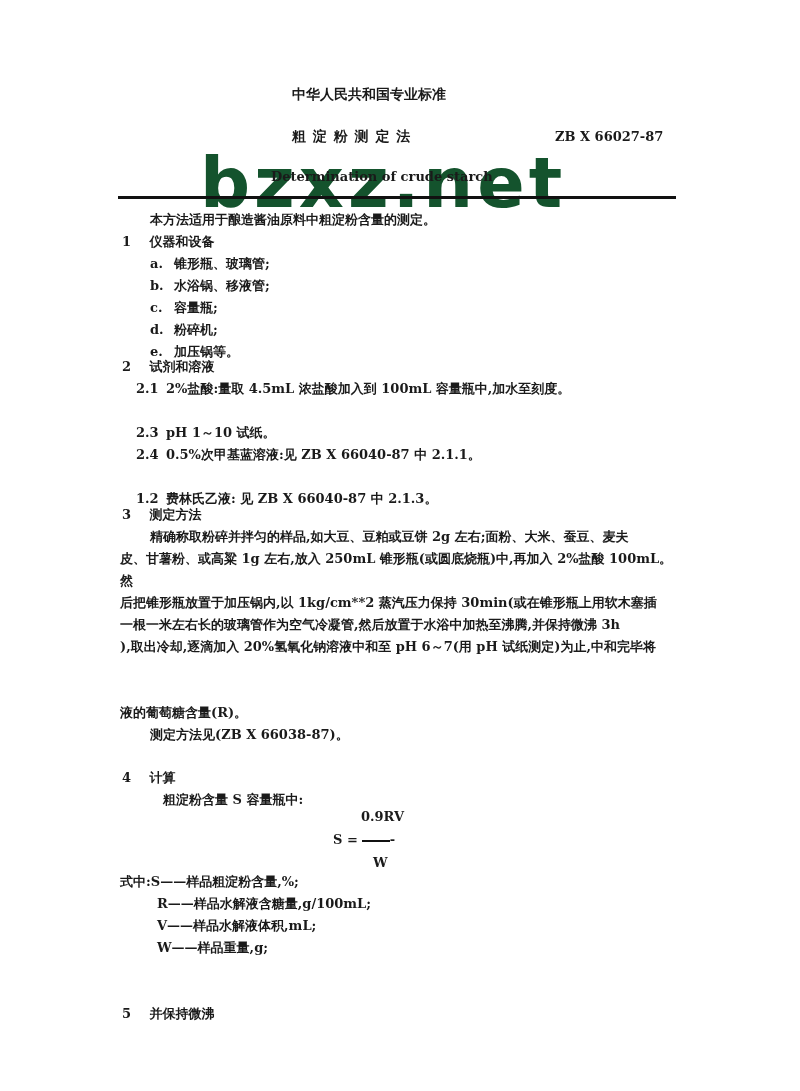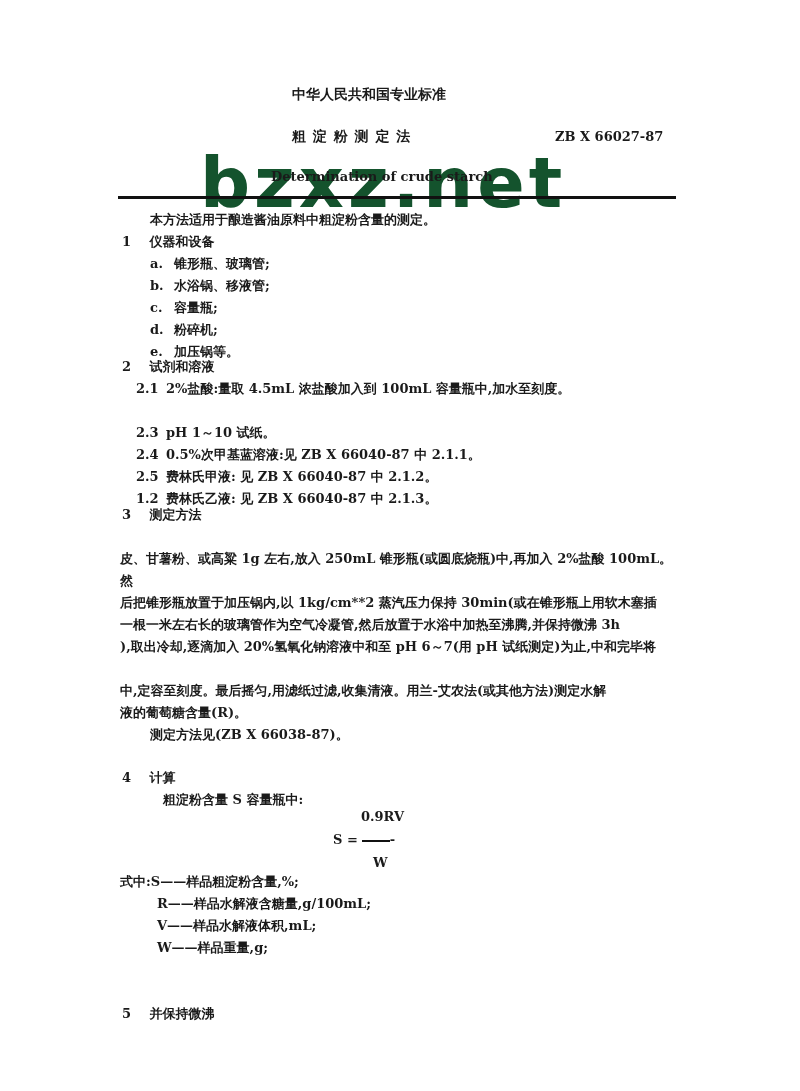--- a/index.html
+++ b/index.html
@@ -47,33 +47,32 @@
   <div class="abs t13 b" style="left:150px; top:320px;"><span style="display:inline-block;width:24px;">d.</span><span>粉碎机;</span></div>
   <div class="abs t13 b" style="left:150px; top:342px;"><span style="display:inline-block;width:24px;">e.</span><span>加压锅等。</span></div>
 
   <div class="abs t13 b" style="left:122px; top:357px;">
     <span>2</span>
     <span style="margin-left:14px;">试剂和溶液</span>
   </div>
   <div class="abs t13 b" style="left:136px; top:379px;"><span style="display:inline-block;width:30px;">2.1</span><span>2%盐酸:量取 4.5mL 浓盐酸加入到 100mL 容量瓶中,加水至刻度。</span></div>
   <div class="abs t13 b" style="left:136px; top:423px;"><span style="display:inline-block;width:30px;">2.3</span><span>pH 1～10 试纸。</span></div>
   <div class="abs t13 b" style="left:136px; top:445px;"><span style="display:inline-block;width:30px;">2.4</span><span>0.5%次甲基蓝溶液:见 ZB X 66040-87 中 2.1.1。</span></div>
-  <div class="abs t13 b" style="left:136px; top:467px;"><span style="display:inline-block;width:30px;">2.5</span><span>费林氏甲液: 见 ZB X 66040-87 中 2.1.2。</span></div>
   <div class="abs t13 b" style="left:136px; top:489px;"><span style="display:inline-block;width:30px;">1.2</span><span>费林氏乙液: 见 ZB X 66040-87 中 2.1.3。</span></div>
 
   <div class="abs t13 b" style="left:122px; top:505px;">
     <span>3</span>
     <span style="margin-left:14px;">测定方法</span>
   </div>
+  <div class="abs t13 b" style="left:150px; top:527px;">精确称取粉碎并拌匀的样品,如大豆、豆粕或豆饼 2g 左右;面粉、大米、蚕豆、麦夫</div>
   <div class="abs t13 b" style="left:120px; top:549px;">皮、甘薯粉、或高粱 1g 左右,放入 250mL 锥形瓶(或圆底烧瓶)中,再加入 2%盐酸 100mL。</div>
   <div class="abs t13 b" style="left:120px; top:571px;">然</div>
   <div class="abs t13 b" style="left:120px; top:593px;">后把锥形瓶放置于加压锅内,以 1kg/cm**2 蒸汽压力保持 30min(或在锥形瓶上用软木塞插</div>
   <div class="abs t13 b" style="left:120px; top:615px;">一根一米左右长的玻璃管作为空气冷凝管,然后放置于水浴中加热至沸腾,并保持微沸 3h</div>
   <div class="abs t13 b" style="left:120px; top:637px;">),取出冷却,逐滴加入 20%氢氧化钠溶液中和至 pH 6～7(用 pH 试纸测定)为止,中和完毕将</div>
-  <div class="abs t13 b" style="left:120px; top:681px;">中,定容至刻度。最后摇匀,用滤纸过滤,收集清液。用兰-艾农法(或其他方法)测定水解</div>
   <div class="abs t13 b" style="left:120px; top:703px;">液的葡萄糖含量(R)。</div>
   <div class="abs t13 b" style="left:150px; top:725px;">测定方法见(ZB X 66038-87)。</div>
 
   <div class="abs t13 b" style="left:122px; top:768px;">
     <span>4</span>
     <span style="margin-left:14px;">计算</span>
   </div>
   <div class="abs t13 b" style="left:163px; top:790px;">粗淀粉含量 S 容量瓶中:</div>
 
   <div class="abs t13 b" style="left:361px; top:807px;">0.9RV</div>

